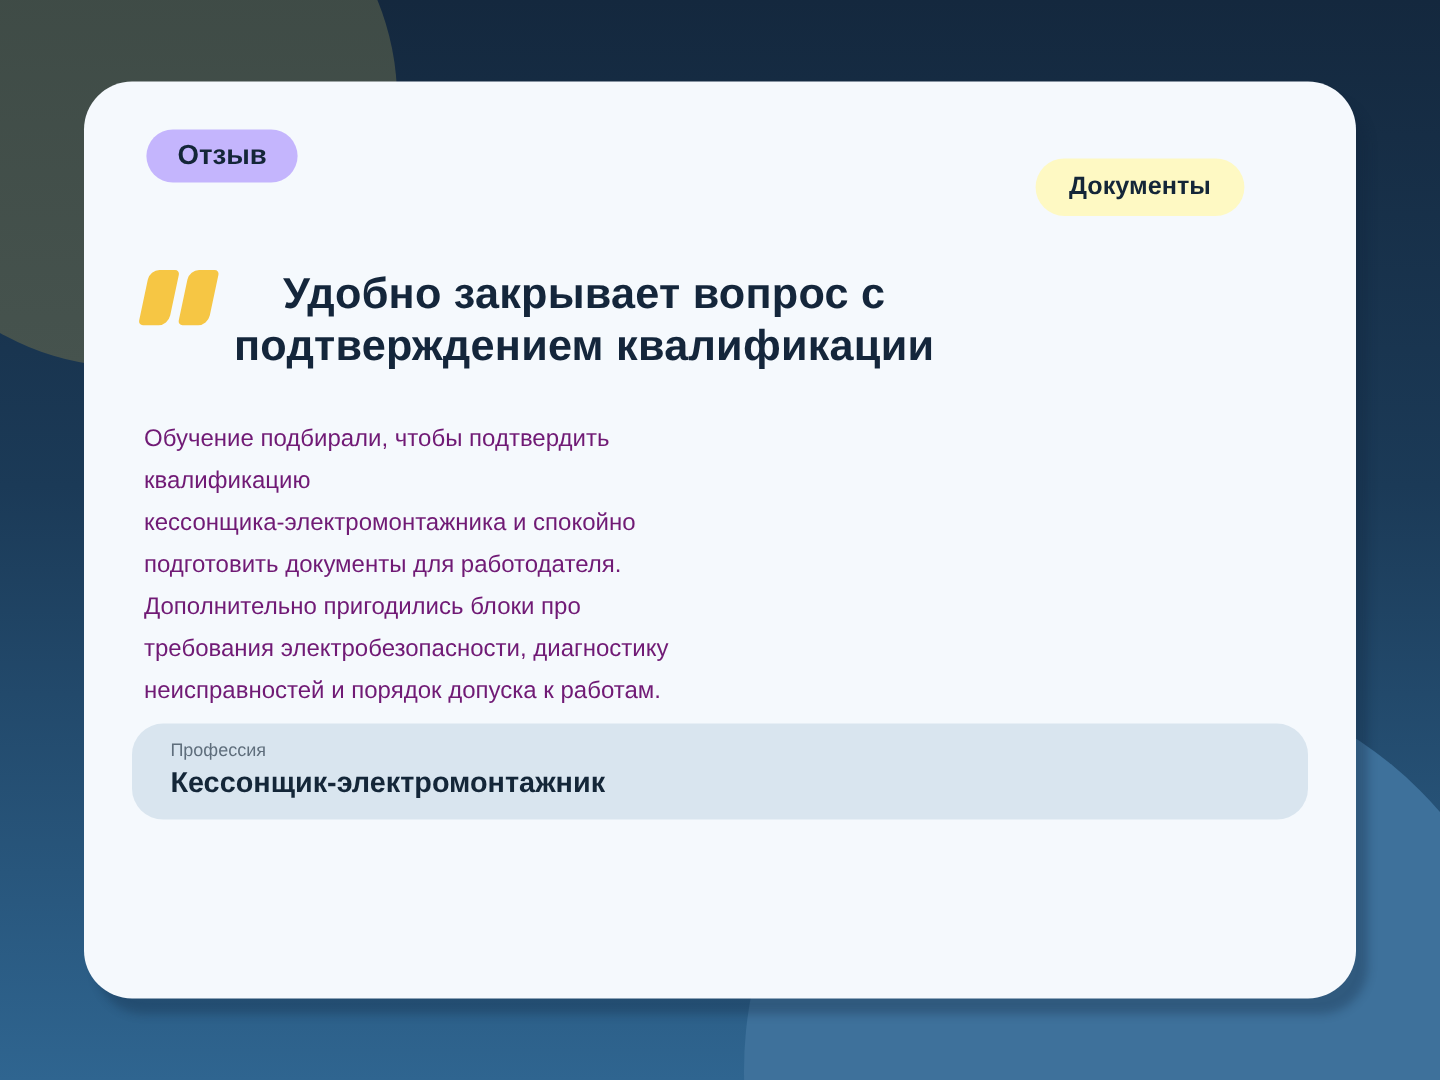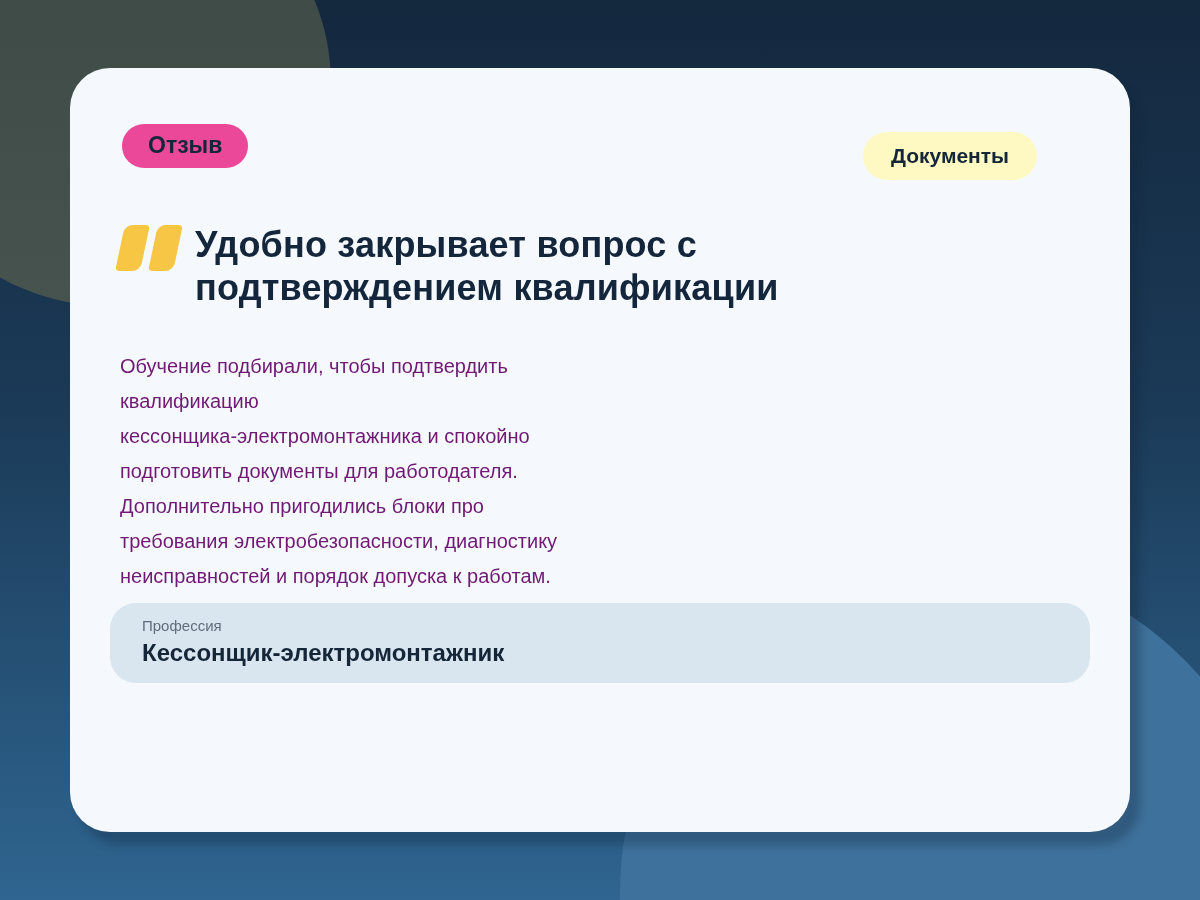--- a/index.html
+++ b/index.html
@@ -39,28 +39,27 @@
     box-shadow: 10px 13px 8px rgba(15, 35, 60, 0.30);
   }
 
   .badge-row {
     display: flex;
     justify-content: space-between;
     align-items: flex-start;
     padding: 40px 93px 0 52px;
   }
   .badge-review {
-    background: #ec4899;
+    background: #c4b5fd;
     color: #142638;
     font-size: 23px;
     font-weight: bold;
     padding: 9px 26px 10px 26px;
     border-radius: 23px;
     line-height: 1.1;
-    margin-top: 16px;
   }
   .badge-documents {
     background: #fef9c3;
     color: #142638;
     font-size: 21px;
     font-weight: bold;
     padding: 12px 28px 13px 28px;
     border-radius: 25px;
     line-height: 1.1;
     margin-top: 24px;
@@ -85,20 +84,21 @@
     transform: skewX(-12deg);
     border-radius: 8px 4px 8px 4px;
   }
   .quote-title {
     font-size: 36px;
     line-height: 43px;
     font-weight: bold;
     color: #14263B;
     white-space: pre-line;
     letter-spacing: 0.2px;
+    text-align: center;
   }
 
   .review-body {
     margin: 40px 60px 0 50px;
     font-size: 20px;
     line-height: 35px;
     color: #701a75;
     white-space: pre-line;
   }
 

